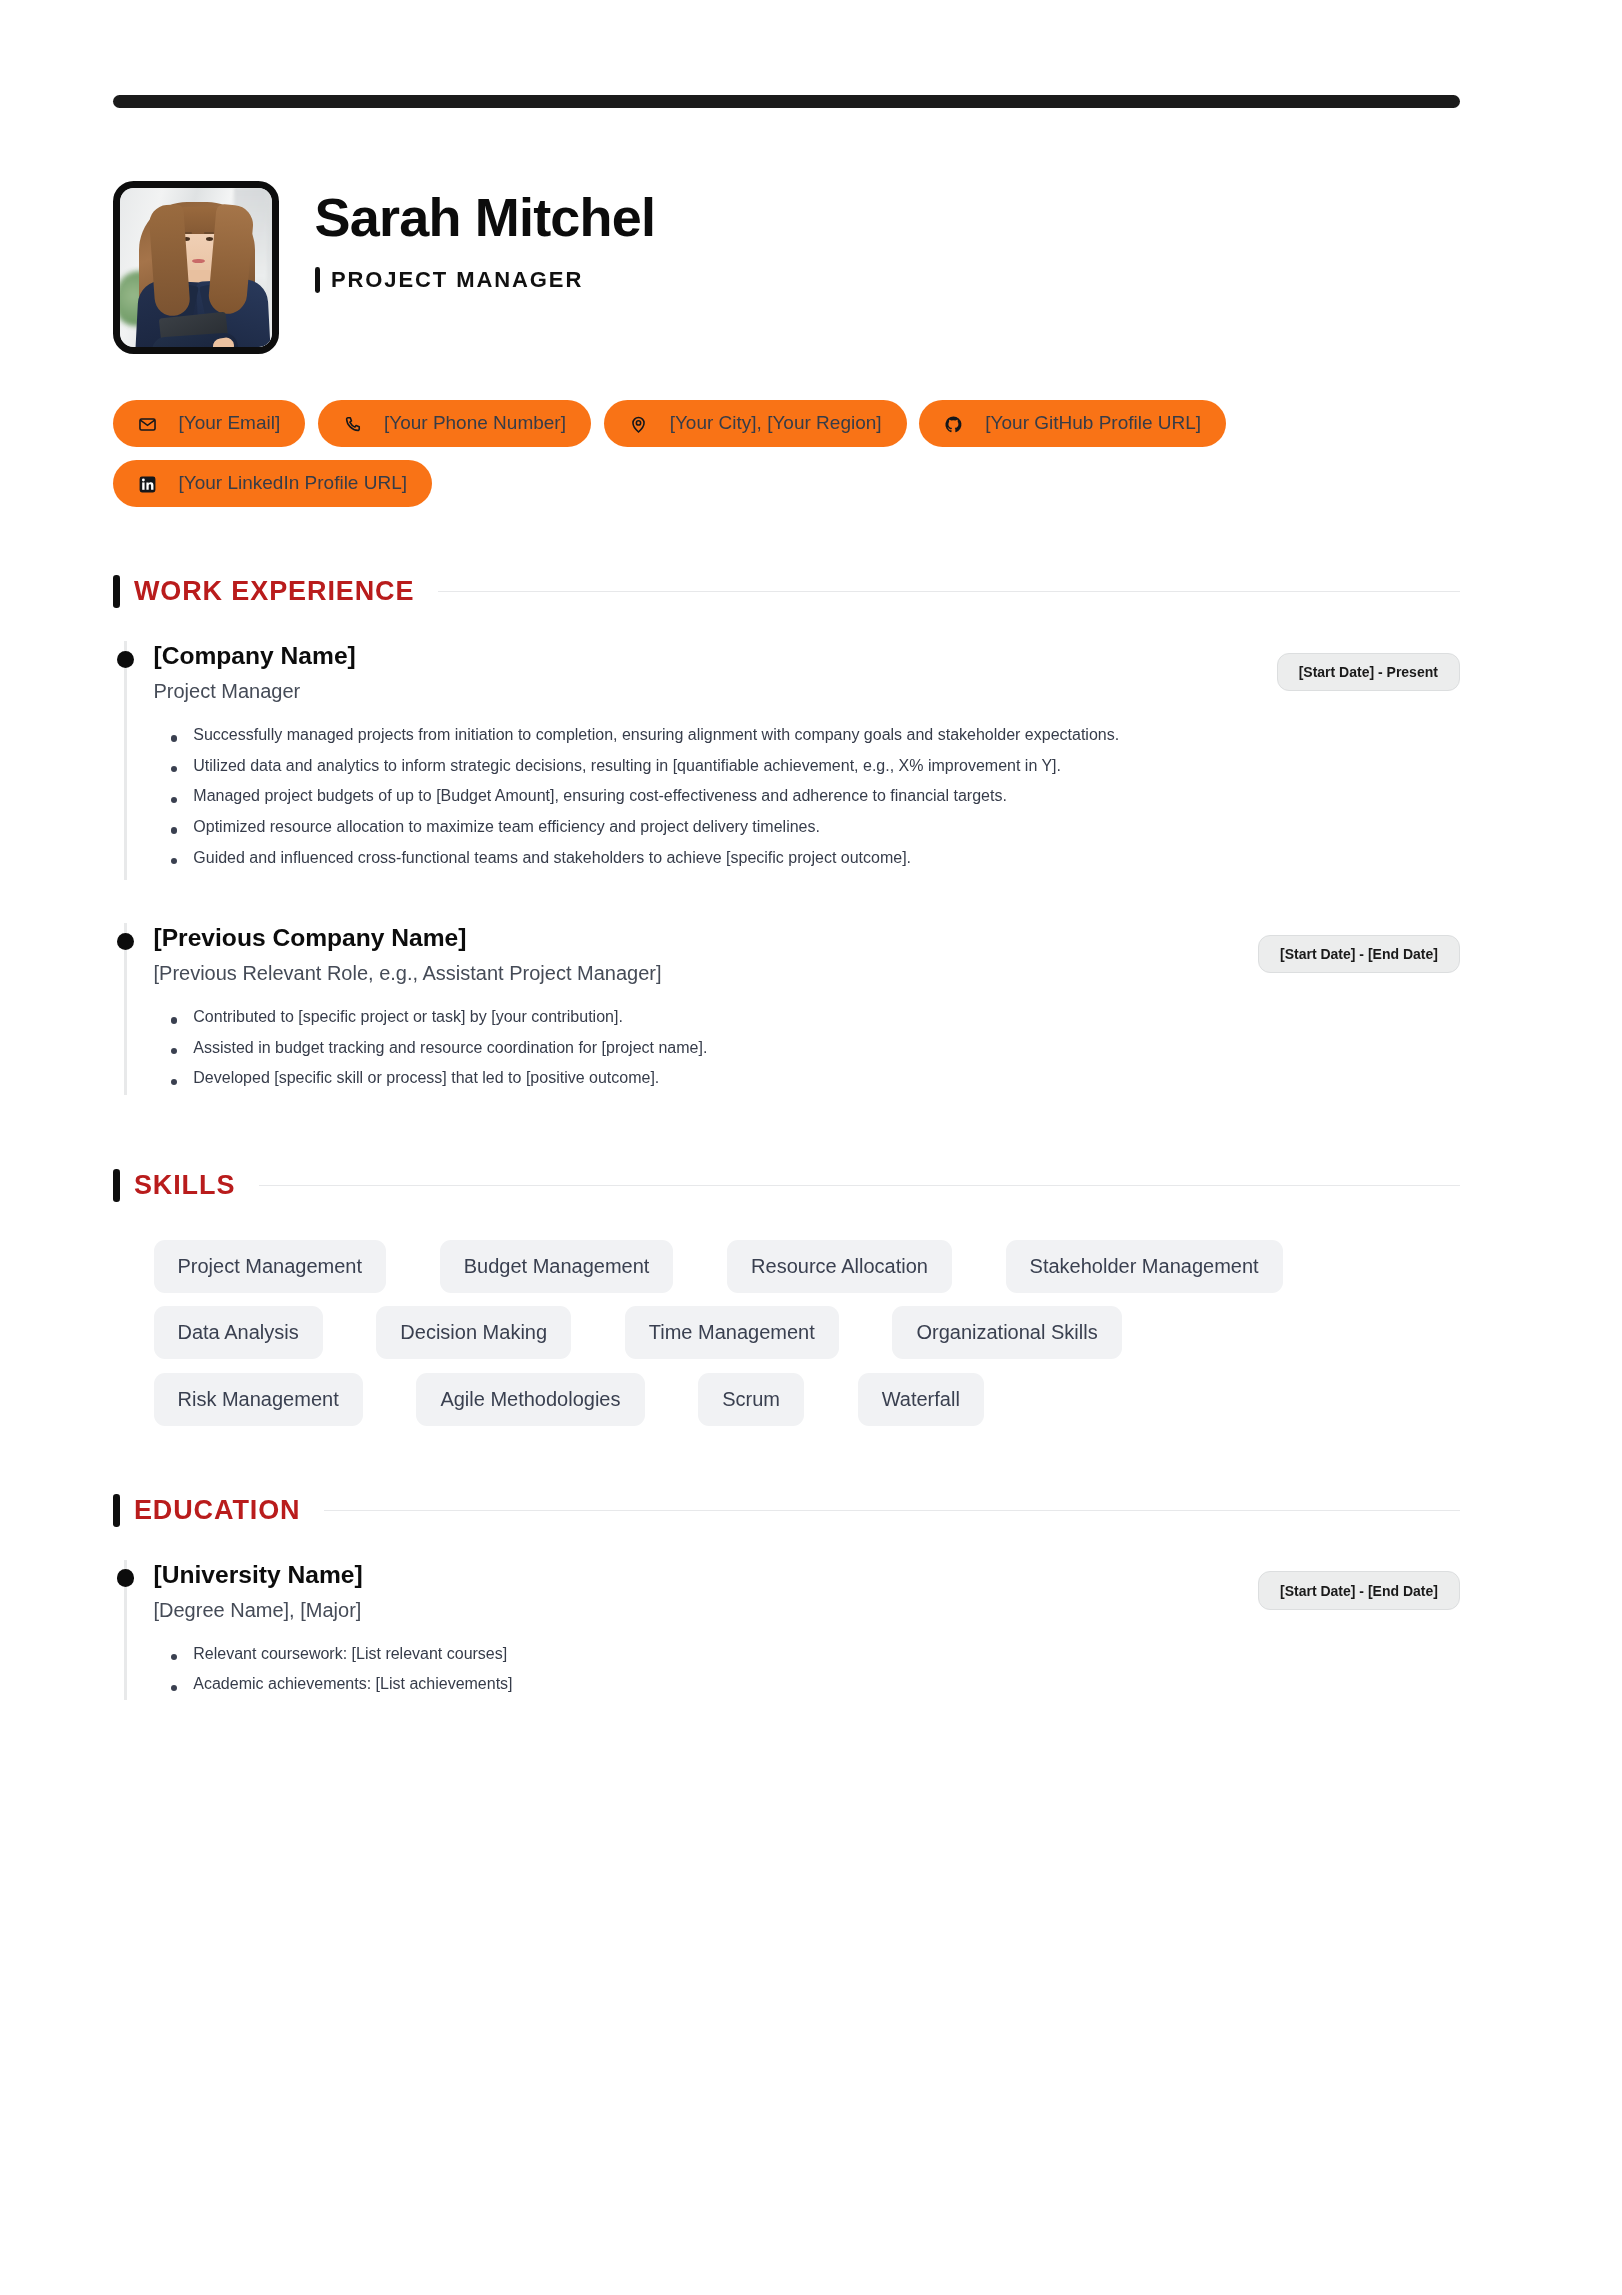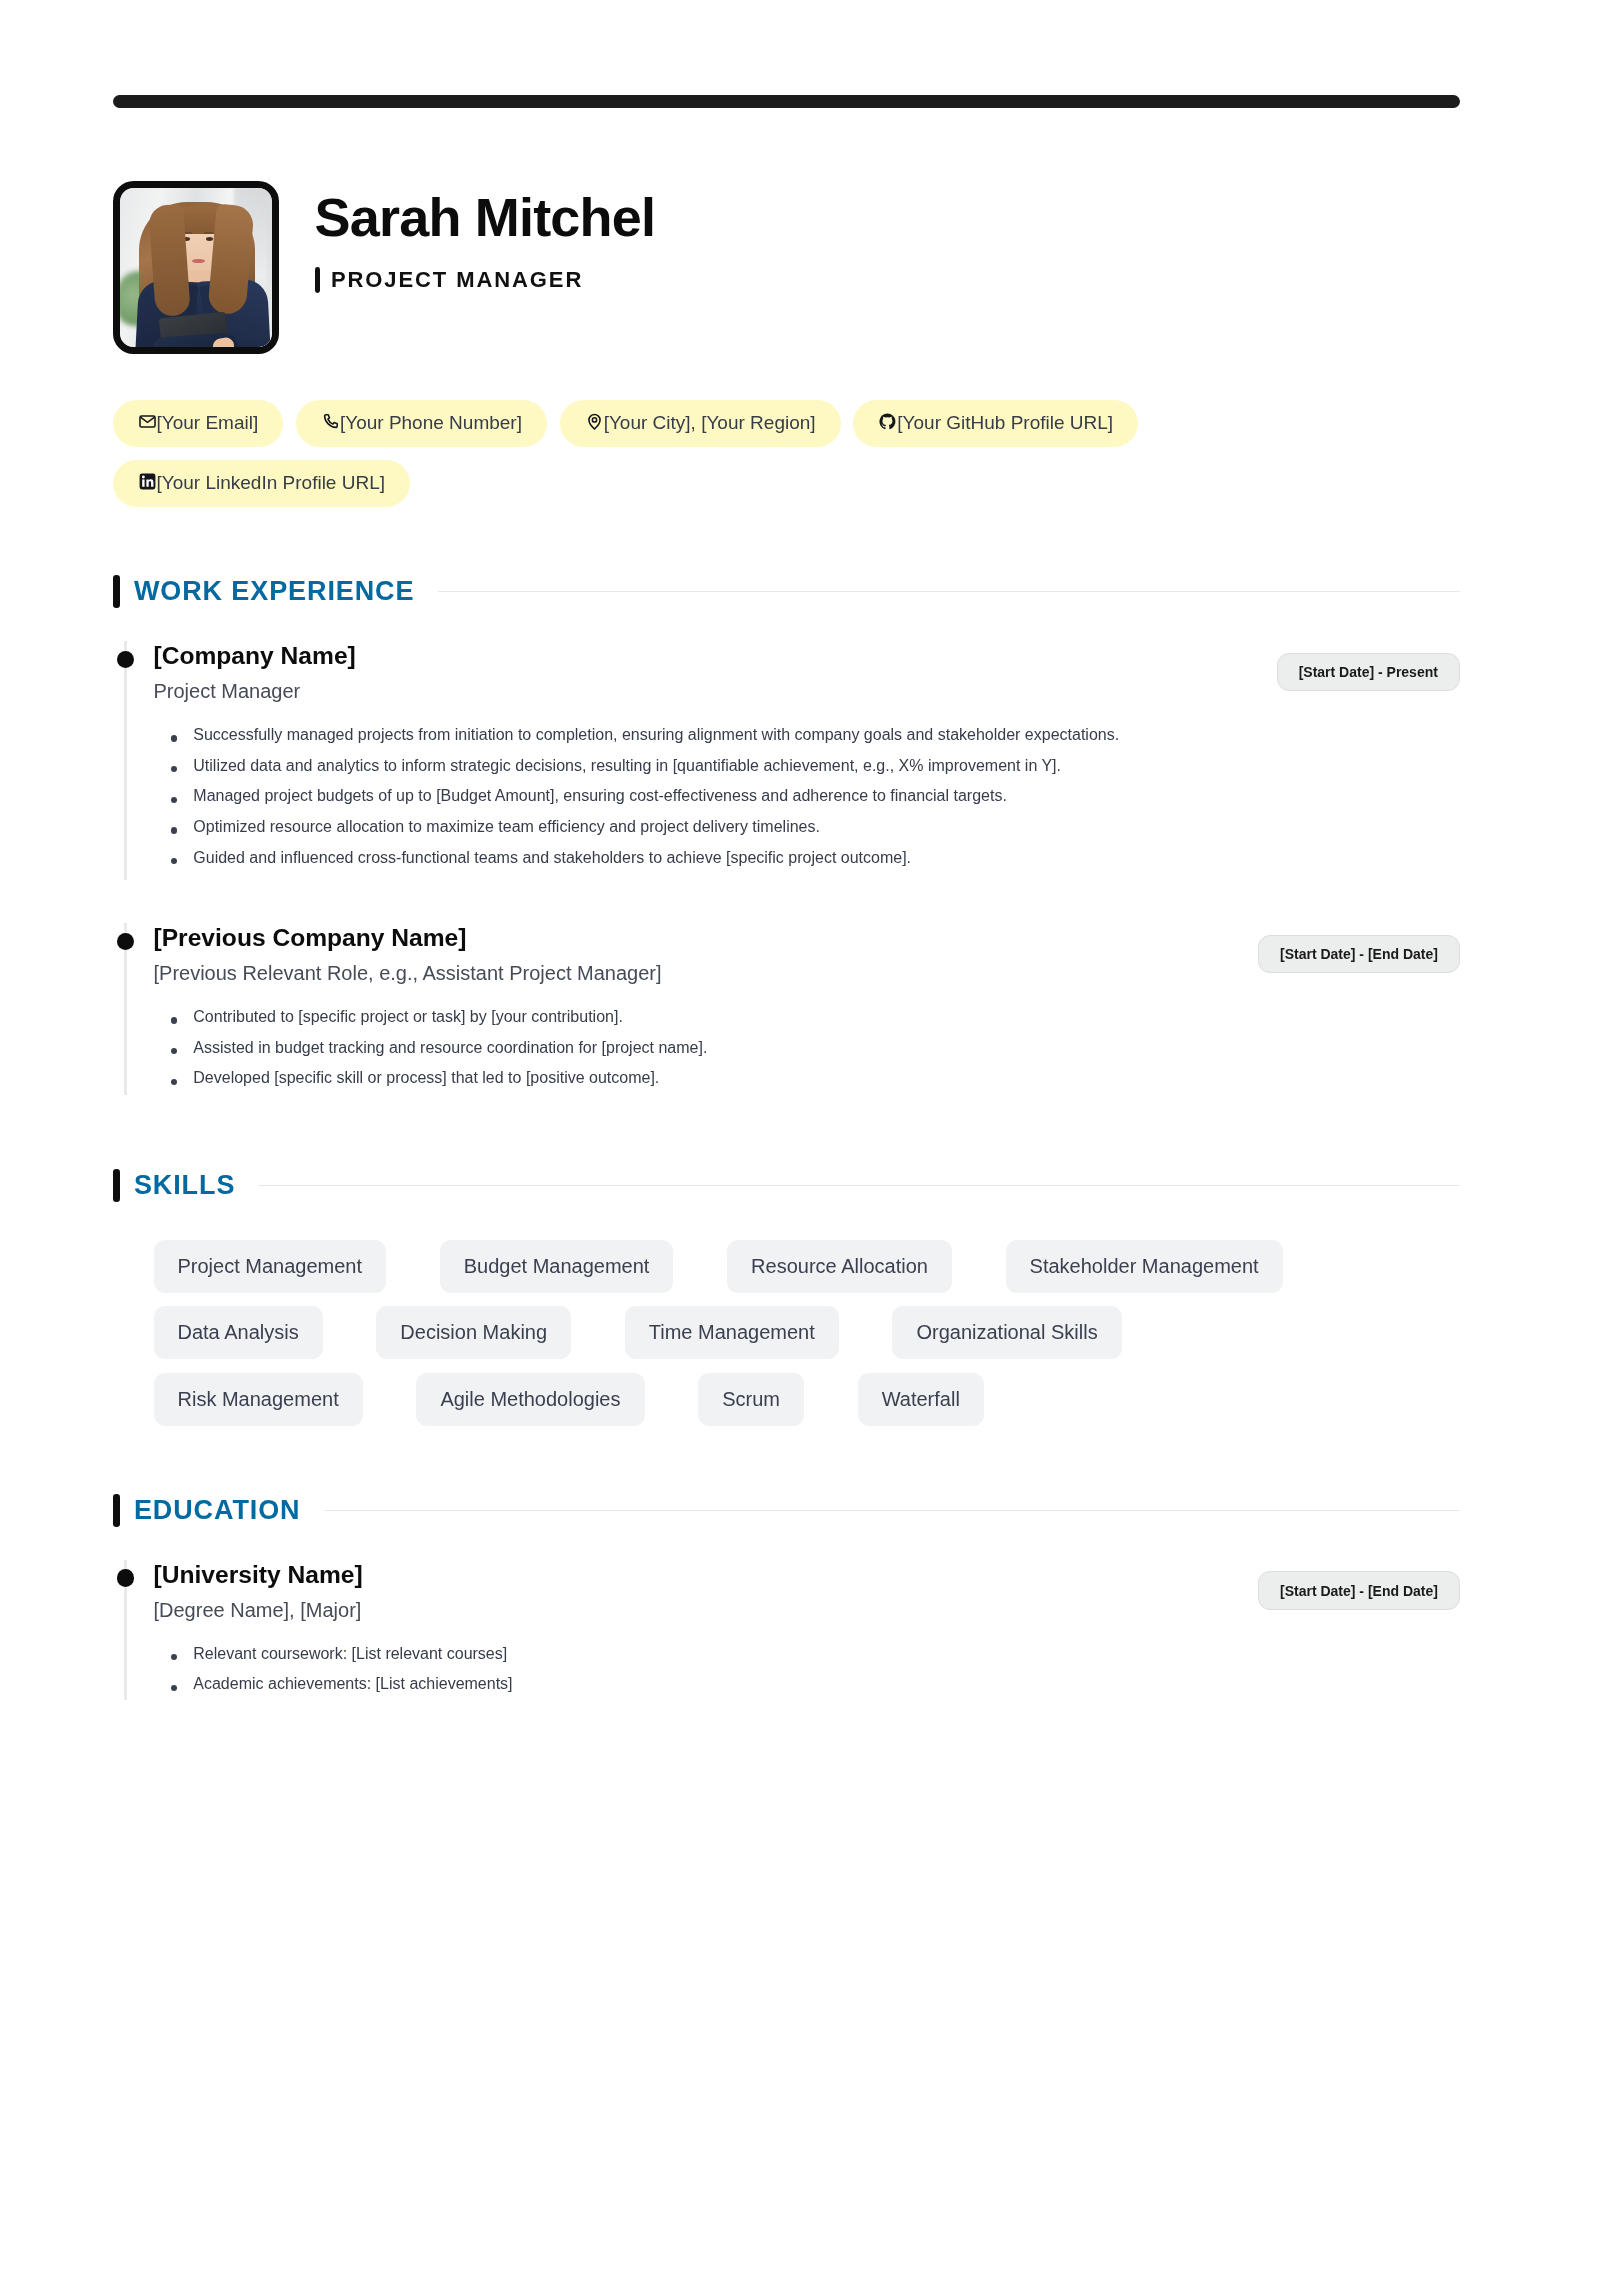--- a/index.html
+++ b/index.html
@@ -177,23 +177,23 @@
   
   .contacts {
     display: flex;
     flex-wrap: wrap;
     gap: 12.7px;
     margin-top: 46px;
     max-width: 1267px;
   }
   .pill {
     display: inline-flex;
-    align-items: flex-start;
-    gap: 0;
-    background: #fef9c3;
+    align-items: flex-end;
+    gap: 22px;
+    background: #f97316;
     border-radius: 791px;
     padding: 12.7px 25px;
     font-size: 19px;
     color: #363c48;
     white-space: nowrap;
   }
   .pill svg { display:block; }
 
   
   .section { margin-top: 68px; }
@@ -207,21 +207,21 @@
     width: 7.1px;
     height: 33px;
     background: #0e0e0e;
     border-radius: 3.2px;
     flex: 0 0 auto;
   }
   .section-title {
     font-size: 27px;
     font-weight: 700;
     letter-spacing: 0.9px;
-    color: #0369a1;
+    color: #b91c1c;
     white-space: nowrap;
   }
   .section-rule {
     flex: 1 1 auto;
     height: 1.6px;
     background: #e7e8ea;
     margin-left: 9.5px;
   }
 
   

